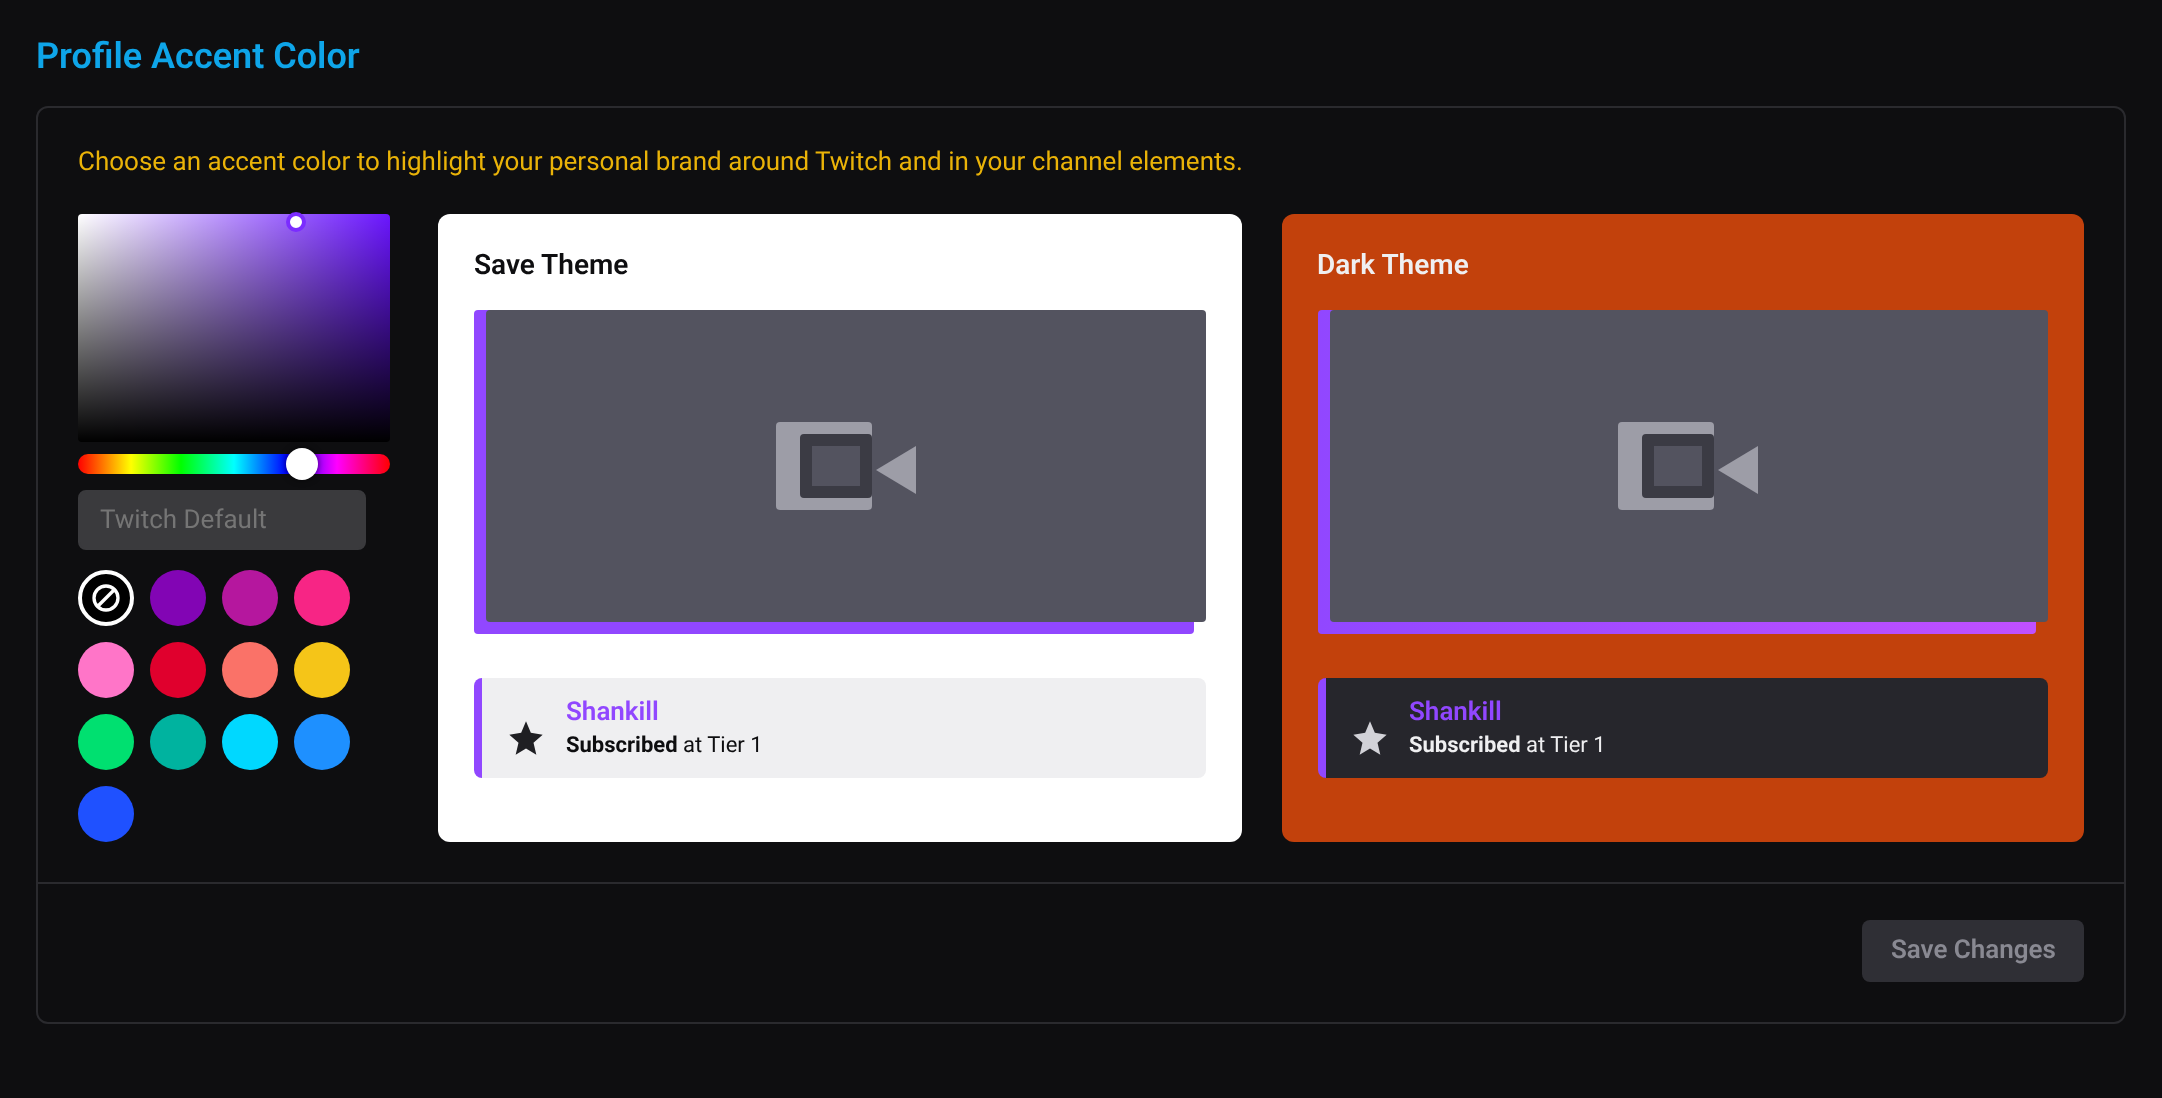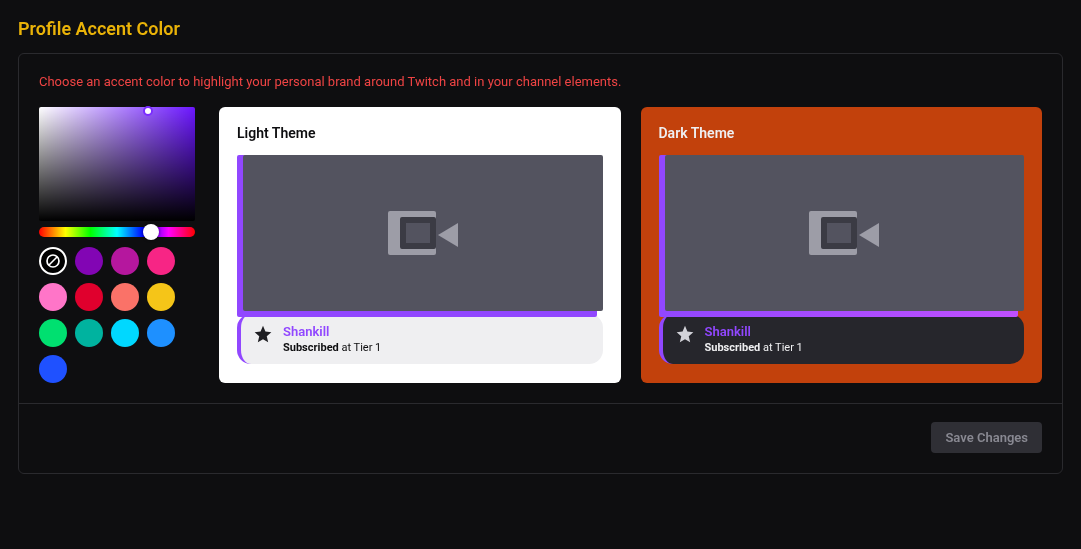--- a/index.html
+++ b/index.html
@@ -6,28 +6,28 @@
   body {
     background: #0e0e10;
     color: #efeff1;
     font-family: -apple-system, BlinkMacSystemFont, "Segoe UI", Roboto, Helvetica, Arial, sans-serif;
     font-size: 13px;
     width: 1081px;
     height: 549px;
     overflow: hidden;
   }
   .page { padding: 18px; }
-  .title { font-size: 18px; font-weight: 600; margin-bottom: 14px; color:#eab308; }
+  .title { font-size: 18px; font-weight: 600; margin-bottom: 14px; color:#0ea5e9; }
   .card {
     border: 1px solid #2a2a2e;
     border-radius: 6px;
     padding: 20px;
     background: #0e0e10;
   }
-  .desc { color: #ef4444; margin-bottom: 18px; }
+  .desc { color: #eab308; margin-bottom: 18px; }
   .row { display: flex; gap: 20px; }
   
   .picker-col { width: 160px; flex: 0 0 160px; }
   .sat-box {
     width: 156px; height: 114px; border-radius: 2px; position: relative;
     background:
       linear-gradient(to top, #000, rgba(0,0,0,0)),
       linear-gradient(to right, #fff, rgba(255,255,255,0)),
       #6b16ff;
   }
@@ -92,23 +92,23 @@
     border:6px solid #3b3b44; background:#53535f; border-radius:2px;
   }
   .cam-icon .tri {
     position:absolute; right:0; top:18px;
     width:0; height:0;
     border-top:12px solid transparent;
     border-bottom:12px solid transparent;
     border-right:20px solid #9d9da7;
   }
   .sub-box {
-    margin-top: 3px; border-left: 4px solid #9147ff;
-    padding: 10px 12px; display:flex; align-items:flex-start; gap:10px;
-    border-radius: 14px;
+    margin-top: 28px; border-left: 4px solid #9147ff;
+    padding: 10px 12px; display:flex; align-items:flex-end; gap:10px;
+    border-radius: 4px;
   }
   .preview.light .sub-box { background:#efeff1; }
   .preview.dark  .sub-box { background:#26262c; }
   .star { width:20px; height:20px; flex:0 0 20px; }
   .preview.light .star path { fill:#1f1f23; }
   .preview.dark  .star path { fill:#d2d2d8; }
   .sub-text .user { color:#9147ff; font-weight:600; font-size:13px; }
   .sub-text .line2 { font-size:11px; margin-top:2px; }
   .sub-text .line2 .b { font-weight:700; }
   .preview.light .sub-text .line2 { color:#0e0e10; }
@@ -135,20 +135,21 @@
 
     <div class="row">
 
       <div class="picker-col">
         <div class="sat-box">
           <div class="sat-handle"></div>
         </div>
         <div class="hue-bar">
           <div class="hue-handle"></div>
         </div>
+        <input class="hex-field" value="" placeholder="Twitch Default" style="">
         <div class="swatches" id="swatch-grid">
             <div class="swatch none">
               <svg viewBox="0 0 24 24">
                 <circle cx="12" cy="12" r="9" fill="none" stroke="#fff" stroke-width="2.5"></circle>
                 <line x1="6" y1="18" x2="18" y2="6" stroke="#fff" stroke-width="2.5"></line>
               </svg>
             </div>
             <div class="swatch" style="background: rgb(130, 5, 180);"></div>
             <div class="swatch" style="background: rgb(181, 23, 158);"></div>
             <div class="swatch" style="background: rgb(247, 37, 133);"></div>
@@ -158,21 +159,21 @@
             <div class="swatch" style="background: rgb(245, 197, 24);"></div>
             <div class="swatch" style="background: rgb(0, 224, 112);"></div>
             <div class="swatch" style="background: rgb(0, 179, 159);"></div>
             <div class="swatch" style="background: rgb(0, 216, 255);"></div>
             <div class="swatch" style="background: rgb(30, 144, 255);"></div>
             <div class="swatch" style="background: rgb(31, 81, 255);"></div>
           </div>
       </div>
 
       <div class="preview light">
-        <h3>Light Theme</h3>
+        <h3>Save Theme</h3>
         <div class="thumb-wrap">
           <div class="thumb-accent"></div>
           <div class="thumb">
             <div class="cam-icon">
               <div class="back"></div>
                 <div class="tri"></div>
                 <div class="front"></div>
             </div>
           </div>
         </div>

